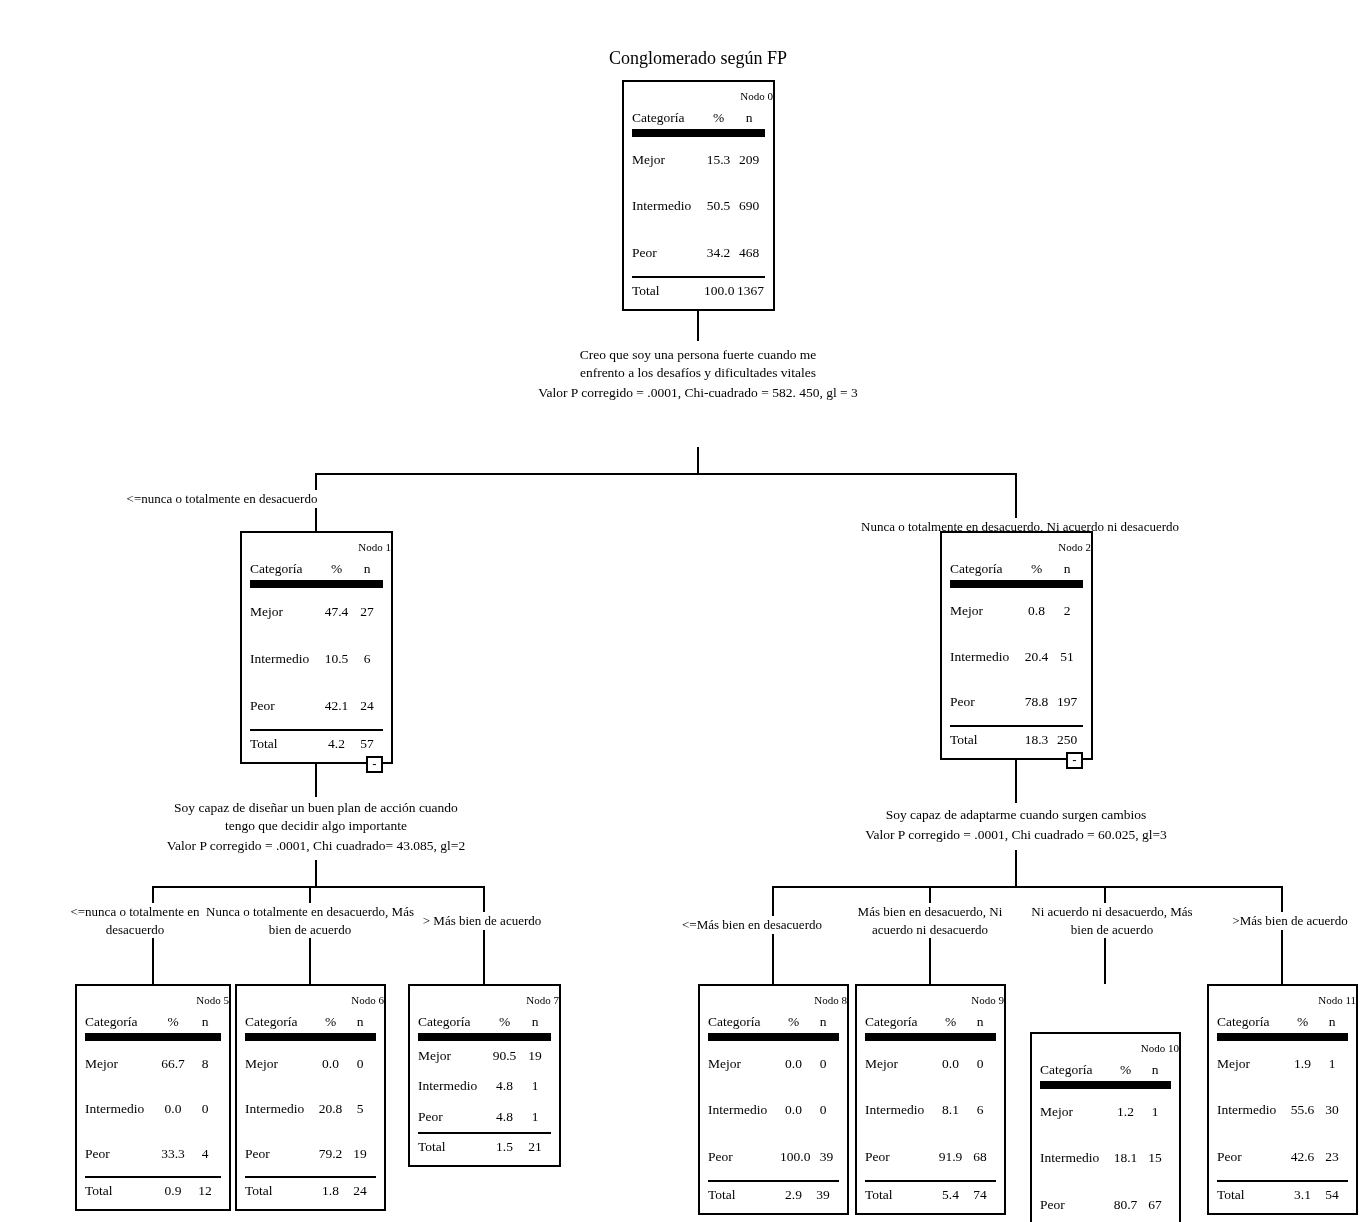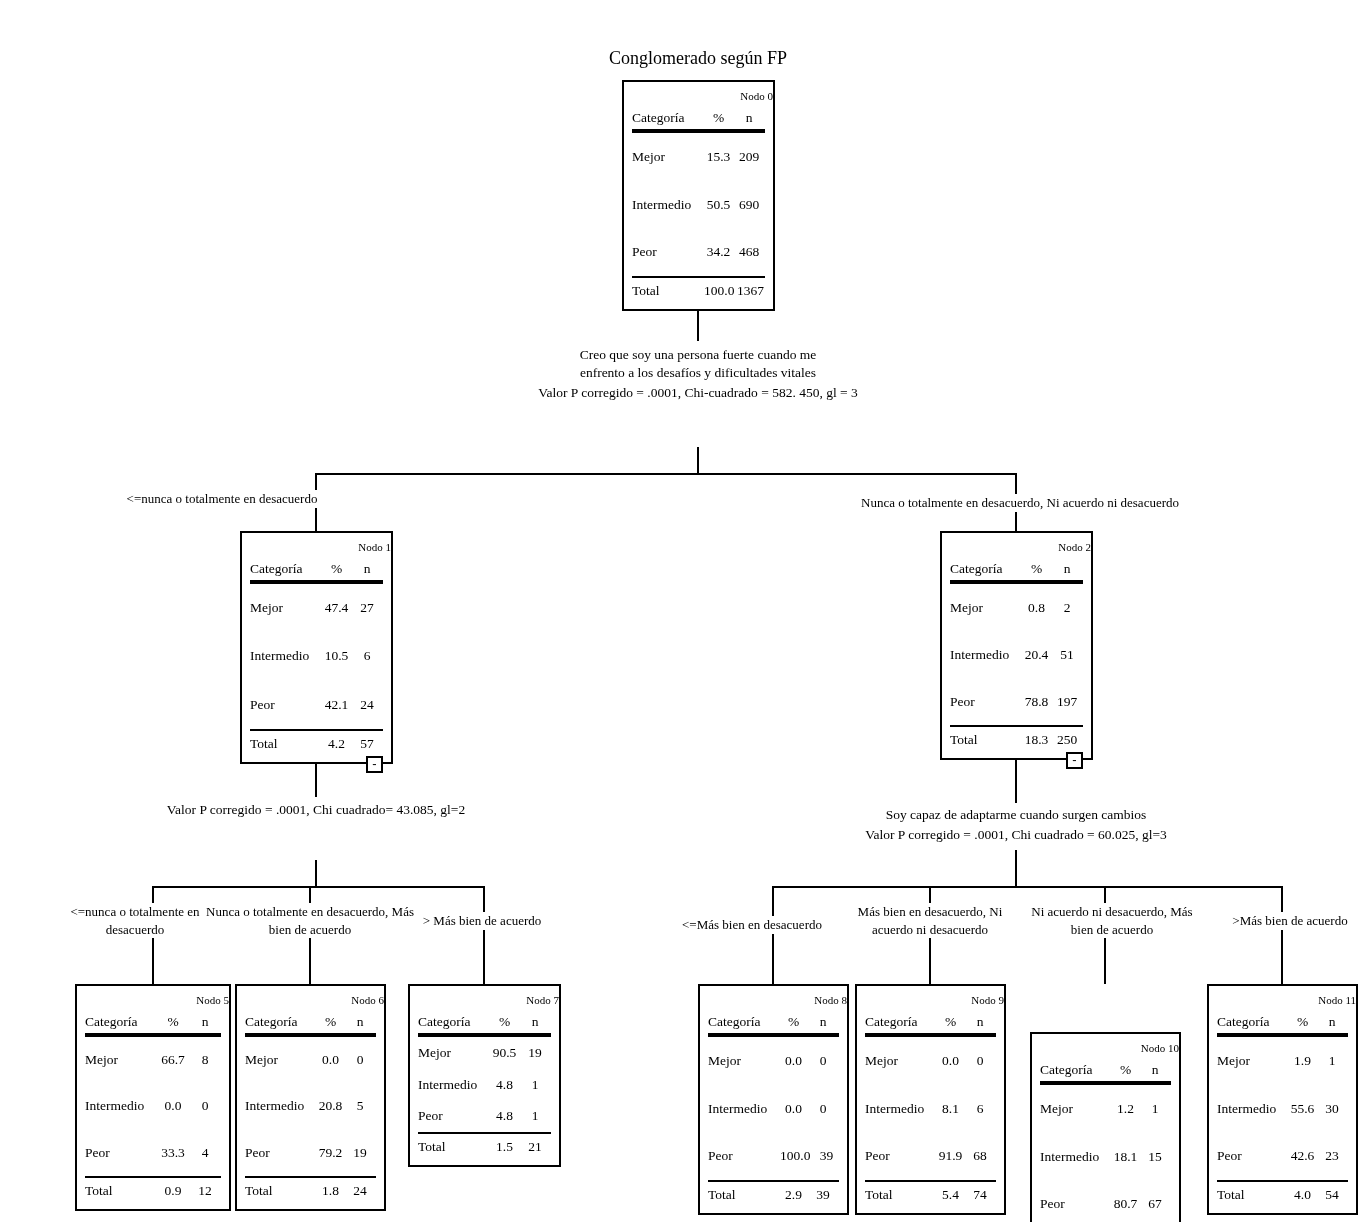--- a/index.html
+++ b/index.html
@@ -28,21 +28,21 @@
     position: absolute;
     border: 2px solid #000;
     background: #fff;
     display: flex;
     flex-direction: column;
     font-size: 13.5px;
   }
   .node-title { text-align: right; padding: 8px 0 4px; font-size: 11px; }
   .node-table { flex: 1; display: flex; flex-direction: column; padding: 0 8px 4px; }
   .trow { display: flex; }
-  .trow.header { align-items: flex-end; padding: 4px 0 3px; border-bottom: 4px solid #000000; }
+  .trow.header { align-items: flex-end; padding: 4px 0 3px; border-bottom: 8px solid #000000; }
   .trow.data { flex: 1; align-items: center; }
   .trow.total { border-top: 2px solid #000; padding: 5px 0 6px; }
   .c-cat { flex: 0 0 72px; text-align: left; overflow: hidden; }
   .c-pct { flex: 1; text-align: center; }
   .c-n { flex: 0 0 32px; text-align: center; }
 
   .split {
     position: absolute;
     transform: translateX(-50%);
     text-align: center;
@@ -137,21 +137,21 @@
       </div>
     </div>
   </div>
 
   <div class="split" style="left:698px; top:346px;">
     <div class="q" style="max-width:250px;">Creo que soy una persona fuerte cuando me enfrento a los desafíos y dificultades vitales</div>
     <div class="stats">Valor P corregido = .0001, Chi-cuadrado = 582. 450, gl = 3</div>
   </div>
 
   <div class="branch-label nowrap" style="left:222px; top:490px;">&lt;=nunca o totalmente en desacuerdo</div>
-  <div class="branch-label nowrap" style="left:1020px; top:494px;">Nunca o totalmente en desacuerdo, Ni acuerdo ni desacuerdo</div>
+  <div class="branch-label nowrap" style="left:1020px; top:518px;">Nunca o totalmente en desacuerdo, Ni acuerdo ni desacuerdo</div>
 
   <div class="node" style="left:240px; top:531px; width:153px; height:233px;">
     <div class="node-title">Nodo 1</div>
     <div class="node-table">
       <div class="trow header">
         <span class="c-cat">Categoría</span>
         <span class="c-pct">%</span>
         <span class="c-n">n</span>
       </div>
       <div class="trow data">
@@ -204,20 +204,21 @@
       <div class="trow total">
         <span class="c-cat">Total</span>
         <span class="c-pct">18.3</span>
         <span class="c-n">250</span>
       </div>
     </div>
   </div>
   <div class="collapse-btn" style="left:1066px; top:752px;">-</div>
 
   <div class="split" style="left:316px; top:799px;">
+    <div class="q" style="max-width:285px;">Soy capaz de diseñar un buen plan de acción cuando tengo que decidir algo importante</div>
     <div class="stats">Valor P corregido = .0001, Chi cuadrado= 43.085, gl=2</div>
   </div>
 
   <div class="split" style="left:1016px; top:806px;">
     <div class="q nowrap">Soy capaz de adaptarme cuando surgen cambios</div>
     <div class="stats">Valor P corregido = .0001, Chi cuadrado = 60.025, gl=3</div>
   </div>
 
   <div class="branch-label" style="left:135px; top:903px; max-width:150px;">&lt;=nunca o totalmente en desacuerdo</div>
   <div class="branch-label" style="left:310px; top:903px; max-width:215px;">Nunca o totalmente en desacuerdo, Más bien de acuerdo</div>
@@ -432,19 +433,19 @@
         <span class="c-pct">55.6</span>
         <span class="c-n">30</span>
       </div>
       <div class="trow data">
         <span class="c-cat">Peor</span>
         <span class="c-pct">42.6</span>
         <span class="c-n">23</span>
       </div>
       <div class="trow total">
         <span class="c-cat">Total</span>
-        <span class="c-pct">4.0</span>
+        <span class="c-pct">3.1</span>
         <span class="c-n">54</span>
       </div>
     </div>
   </div>
 
 </div>
 
 </body></html>

